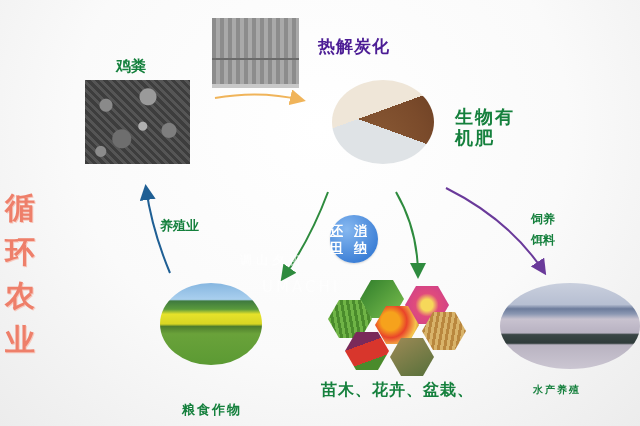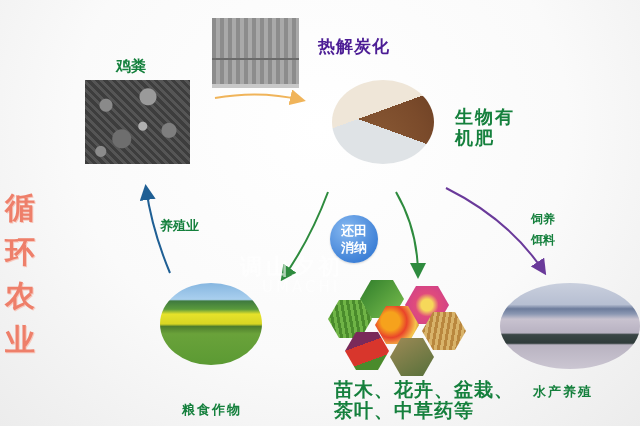--- a/index.html
+++ b/index.html
@@ -67,25 +67,26 @@
     .h3 { left: -2px; top: 20px; background: repeating-linear-gradient(80deg, #4a8b2c 0 3px, #6fb446 3px 6px); }
     .h4 { left: 45px; top: 26px; background: radial-gradient(circle at 35% 40%, #f6a21c 0 25%, #e9442a 45%, #f5c64c 70%, #8a3a1a 100%); }
     .h5 { left: 92px; top: 32px; background: repeating-linear-gradient(100deg, #d8b36a 0 3px, #b9873e 3px 6px); }
     .h6 { left: 15px; top: 52px; background: linear-gradient(160deg, #7a2a5a 0 35%, #d8362c 35% 70%, #4a8b2c 70%); }
     .h7 { left: 60px; top: 58px; background: linear-gradient(150deg, #9e8a56, #56703a); }
 
     .badge {
       left: 330px; top: 215px; width: 48px; height: 48px; border-radius: 50%;
       background: radial-gradient(circle at 35% 30%, #86b8f0, #3c7fd6 75%);
       color: #fff; font-weight: bold; font-size: 13px; line-height: 17px;
-      display: flex; flex-direction: column; align-items: center; justify-content: center;
+      display: flex; align-items: center; justify-content: center;
       box-shadow: 0 1px 2px rgba(0,0,0,0.15);
+      text-decoration: underline;
     }
 
-    .watermark { left: 240px; top: 252px; color: rgba(255,255,255,0.6); font-size: 22px; font-weight: bold; letter-spacing: 4px; }
+    .watermark { left: 240px; top: 252px; color: rgba(255,255,255,0.6); font-size: 12px; font-weight: bold; letter-spacing: 4px; }
     .watermark2 { left: 262px; top: 278px; color: rgba(255,255,255,0.55); font-size: 15px; letter-spacing: 3px; }
 
     svg.arrows { position: absolute; left: 0; top: 0; width: 640px; height: 426px; pointer-events: none; }
   </style>
 </head>
 <body>
 
 <svg class="arrows" viewBox="0 0 640 426">
   <defs>
     <marker id="ah-orange" markerWidth="8" markerHeight="8" refX="6" refY="4" orient="auto">
@@ -147,19 +148,18 @@
 
 <div class="abs hex-cluster">
   <div class="hex h1"></div>
   <div class="hex h2"></div>
   <div class="hex h3"></div>
   <div class="hex h4"></div>
   <div class="hex h5"></div>
   <div class="hex h6"></div>
   <div class="hex h7"></div>
 </div>
-<div class="abs label" style="left:334px;top:379px;font-size:19px;line-height:21px;letter-spacing:1px;">
+<div class="abs label" style="left:321px;top:379px;font-size:16px;line-height:21px;letter-spacing:1px;">
   <div>苗木、花卉、盆栽、</div>
-  <div>茶叶、中草药等</div>
 </div>
 
 <div class="abs aqua"></div>
-<div class="abs label" style="left:533px;top:383px;font-size:13px;letter-spacing:2px;">水产养殖</div>
+<div class="abs label" style="left:533px;top:383px;font-size:10px;letter-spacing:2px;">水产养殖</div>
 
 </body></html>

